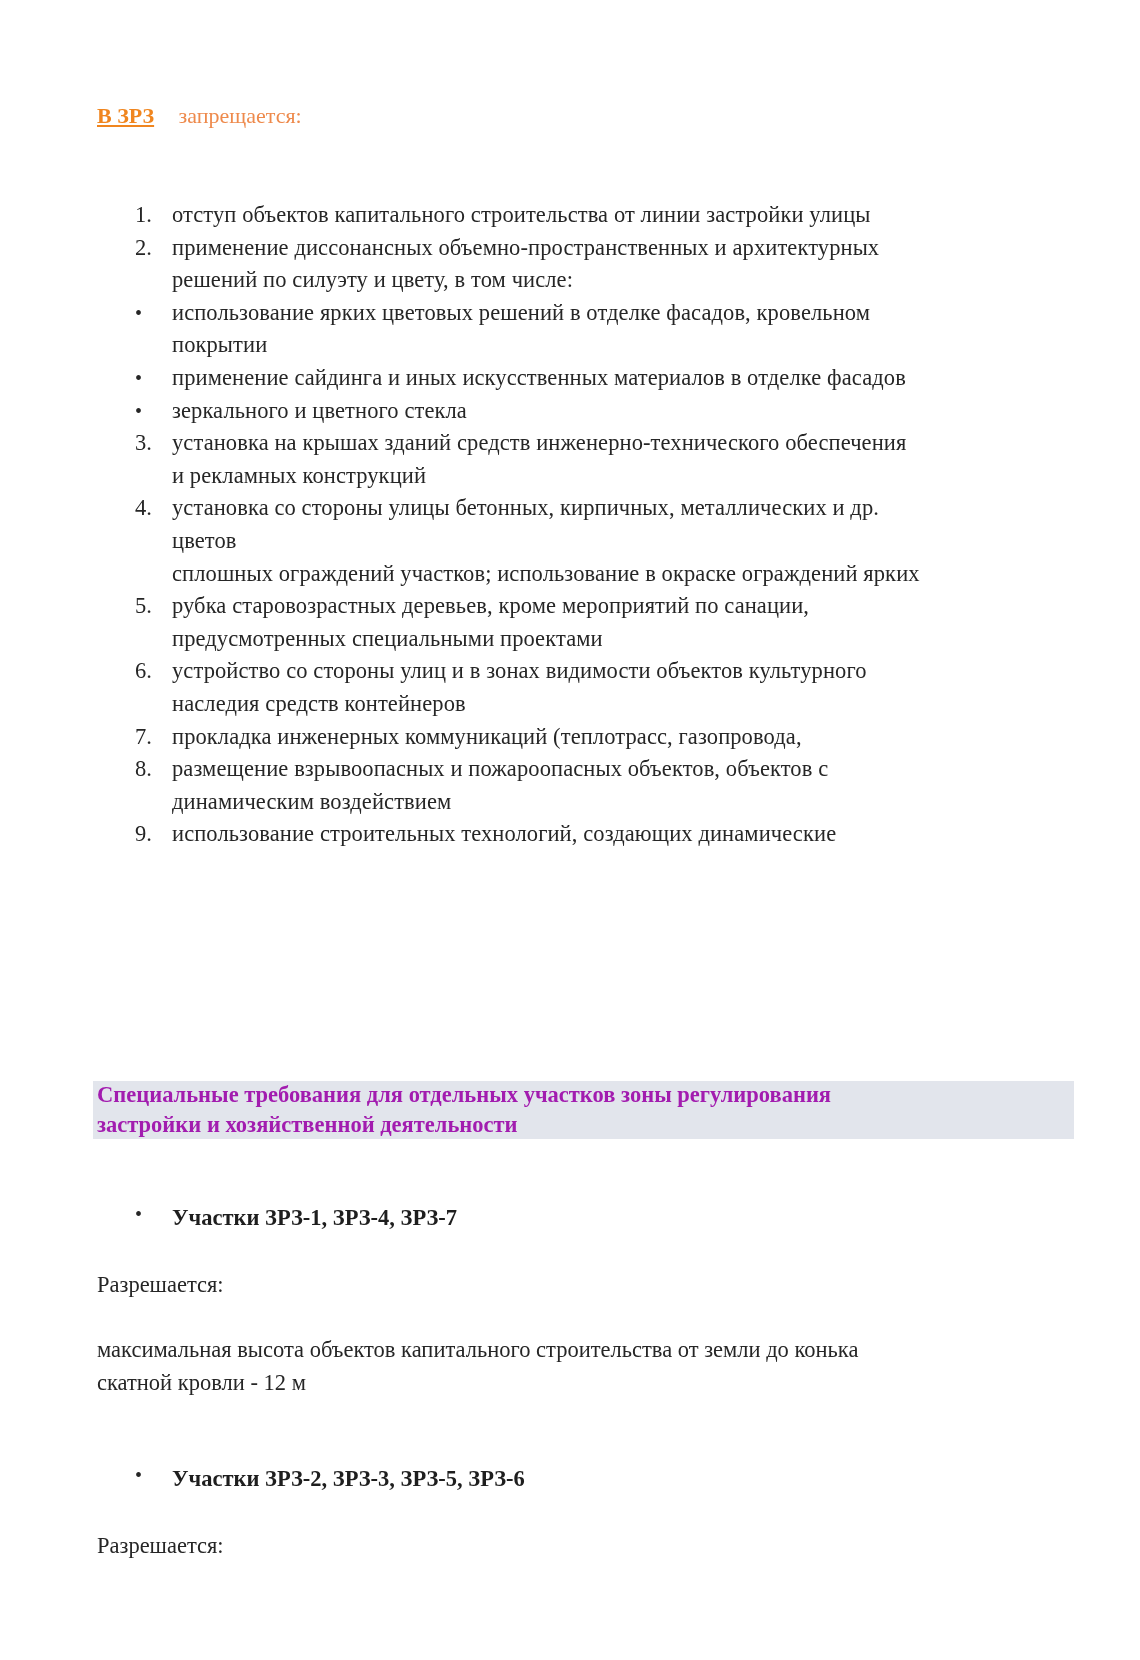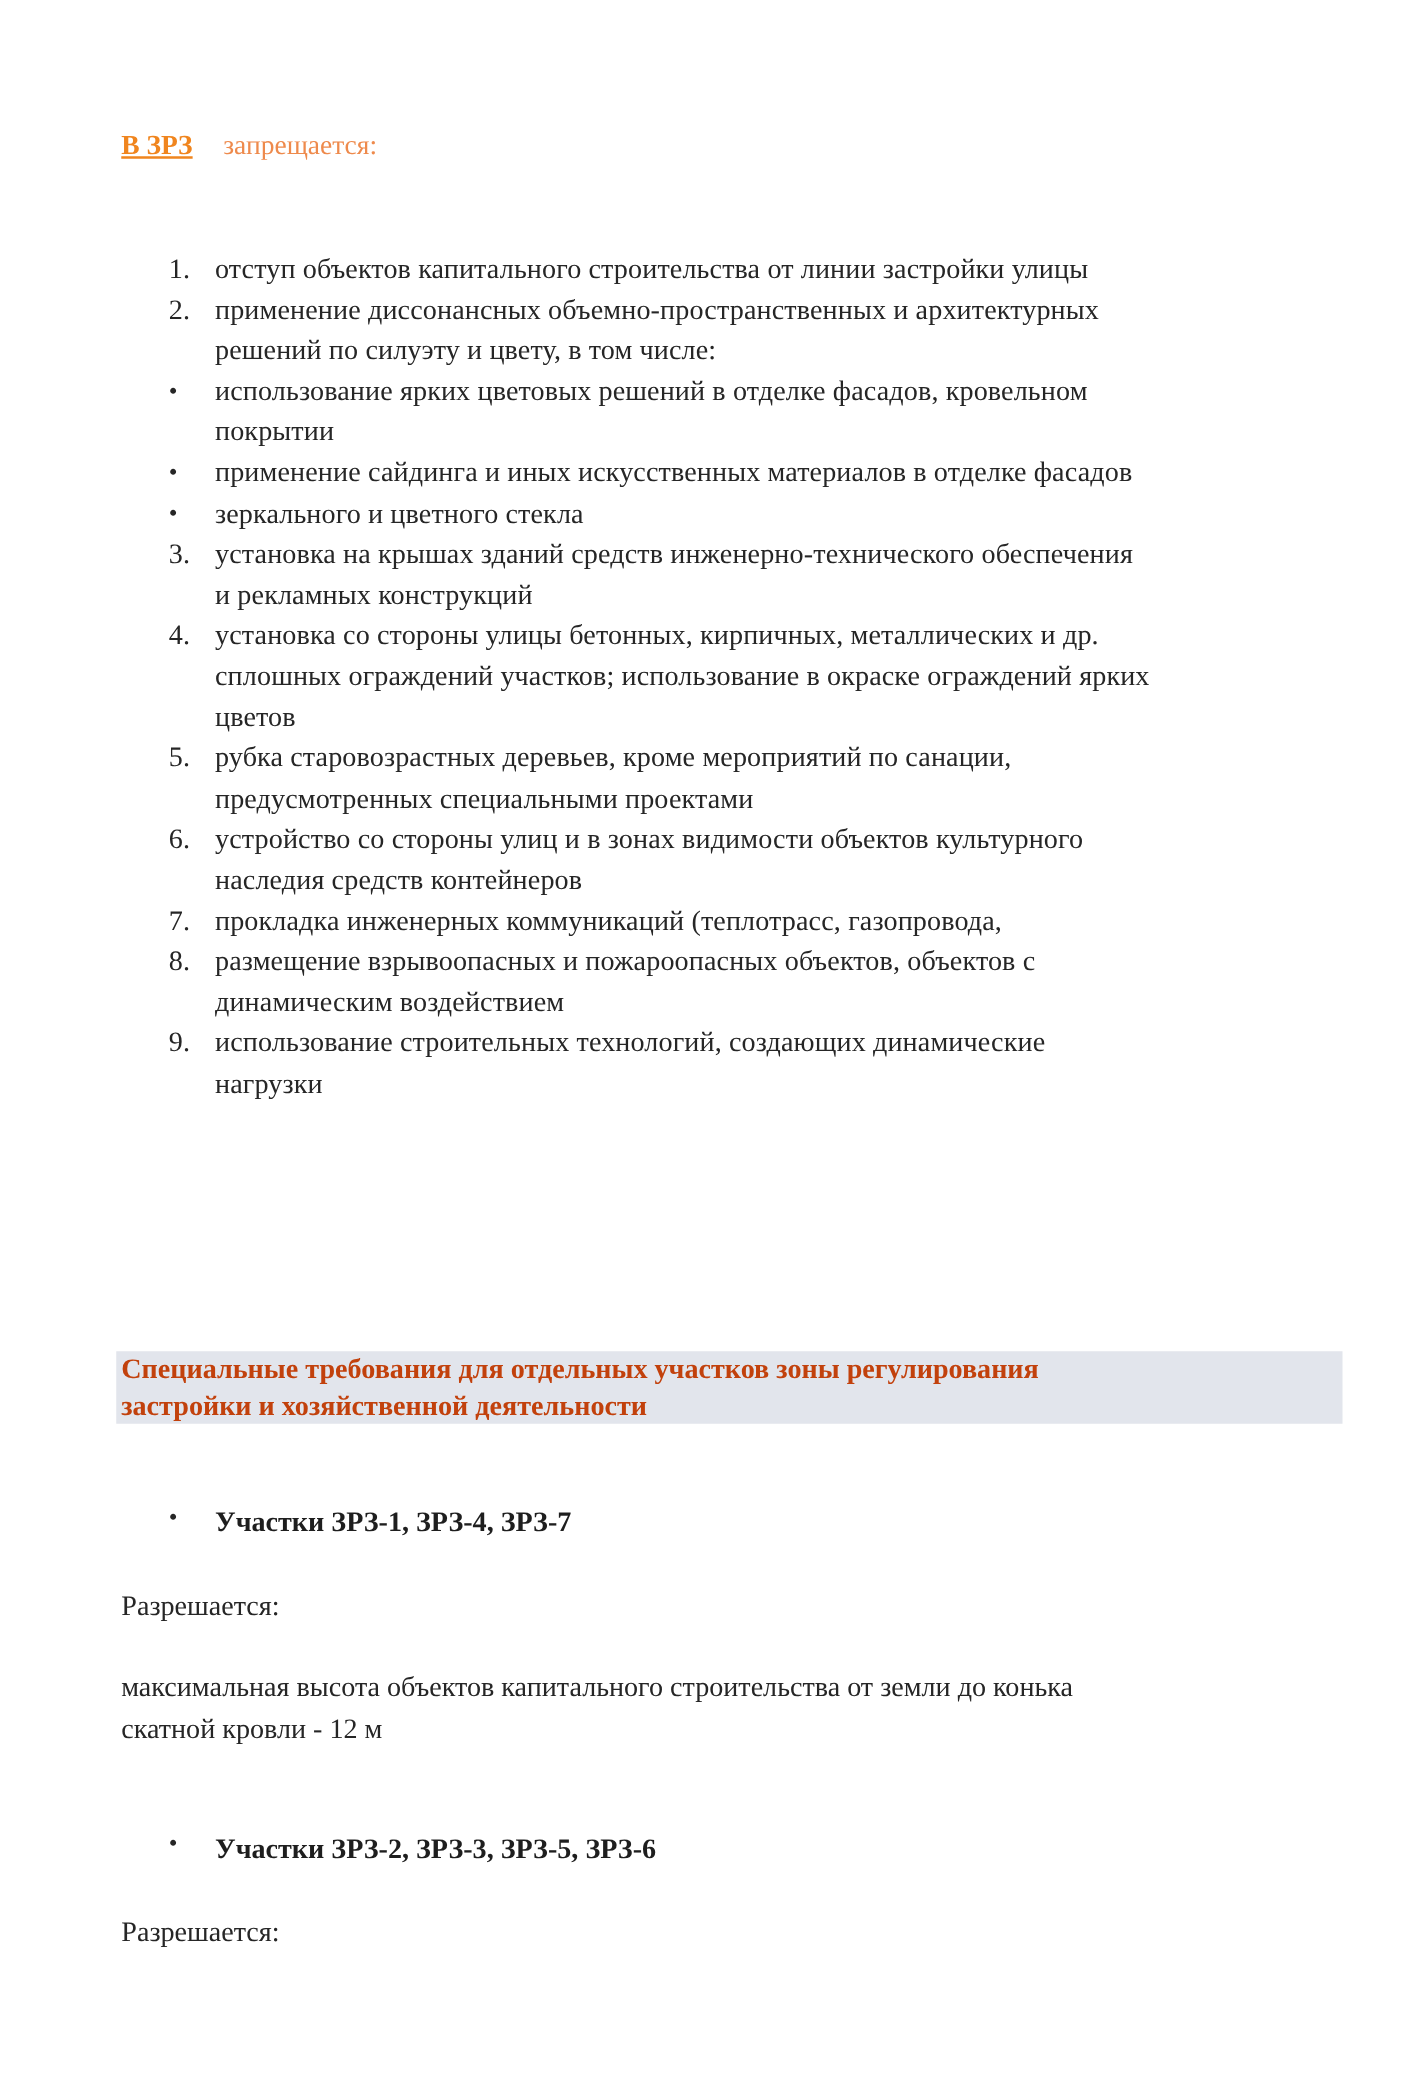--- a/index.html
+++ b/index.html
@@ -7,21 +7,21 @@
          font-family: "Liberation Serif", "DejaVu Serif", serif; color: #262626; }
   .page { position: absolute; left: 0; top: 0; width: 1140px; height: 1660px; }
   .intro { position: absolute; left: 97px; top: 101px; font-size: 22px; line-height: 30px; }
   .intro .b { font-weight: bold; color: #f0851e; text-decoration: underline; }
   .intro .r { color: #ee8a4c; padding-left: 19px; }
   .list { position: absolute; left: 0; top: 199px; width: 1140px; margin: 0; padding: 0; list-style: none; }
   .li { position: relative; padding-left: 172px; width: 905px; font-size: 22.5px; line-height: 32.6px; letter-spacing: 0.1px; }
   .marker { position: absolute; left: 135px; top: 0; }
   .bullet { position: absolute; left: 135px; top: 0; font-size: 20px; }
   .section-box { position: absolute; left: 93px; top: 1081px; width: 981px; height: 58px; background: #e2e5ec; }
-  .section-title { position: absolute; left: 97px; top: 1080px; width: 960px; font-weight: bold; font-size: 22.5px; line-height: 29.5px; color: #c2410c; }
+  .section-title { position: absolute; left: 97px; top: 1080px; width: 960px; font-weight: bold; font-size: 22.5px; line-height: 29.5px; color: #a21caf; }
   .sub-bullet { position: absolute; left: 135px; font-size: 20px; }
   .sub-head { position: absolute; left: 172px; font-weight: bold; font-size: 22.5px; line-height: 30px; color: #1e1e1e; }
   .para { position: absolute; left: 97px; width: 960px; font-size: 22.5px; line-height: 32.6px; }
 </style>
 </head>
 <body>
 
 <div class="page">
 
   <div class="intro">
@@ -52,22 +52,22 @@
         <div>зеркального и цветного стекла</div>
       </div>
       <div class="li">
         <span class="marker">3.</span>
         <div>установка на крышах зданий средств инженерно-технического обеспечения</div>
         <div>и рекламных конструкций</div>
       </div>
       <div class="li">
         <span class="marker">4.</span>
         <div>установка со стороны улицы бетонных, кирпичных, металлических и др.</div>
+        <div>цветов</div>
         <div>сплошных ограждений участков; использование в окраске ограждений ярких</div>
-        <div>цветов</div>
       </div>
       <div class="li">
         <span class="marker">5.</span>
         <div>рубка старовозрастных деревьев, кроме мероприятий по санации,</div>
         <div>предусмотренных специальными проектами</div>
       </div>
       <div class="li">
         <span class="marker">6.</span>
         <div>устройство со стороны улиц и в зонах видимости объектов культурного</div>
         <div>наследия средств контейнеров</div>
@@ -77,21 +77,20 @@
         <div>прокладка инженерных коммуникаций (теплотрасс, газопровода,</div>
       </div>
       <div class="li">
         <span class="marker">8.</span>
         <div>размещение взрывоопасных и пожароопасных объектов, объектов с</div>
         <div>динамическим воздействием</div>
       </div>
       <div class="li">
         <span class="marker">9.</span>
         <div>использование строительных технологий, создающих динамические</div>
-        <div>нагрузки</div>
       </div>
     </div>
 
   <div class="section-box"></div>
   <div class="section-title">
     <div>Специальные требования для отдельных участков зоны регулирования</div>
     <div>застройки и хозяйственной деятельности</div>
   </div>
 
   <span class="sub-bullet" style="top:1203px;">•</span>

